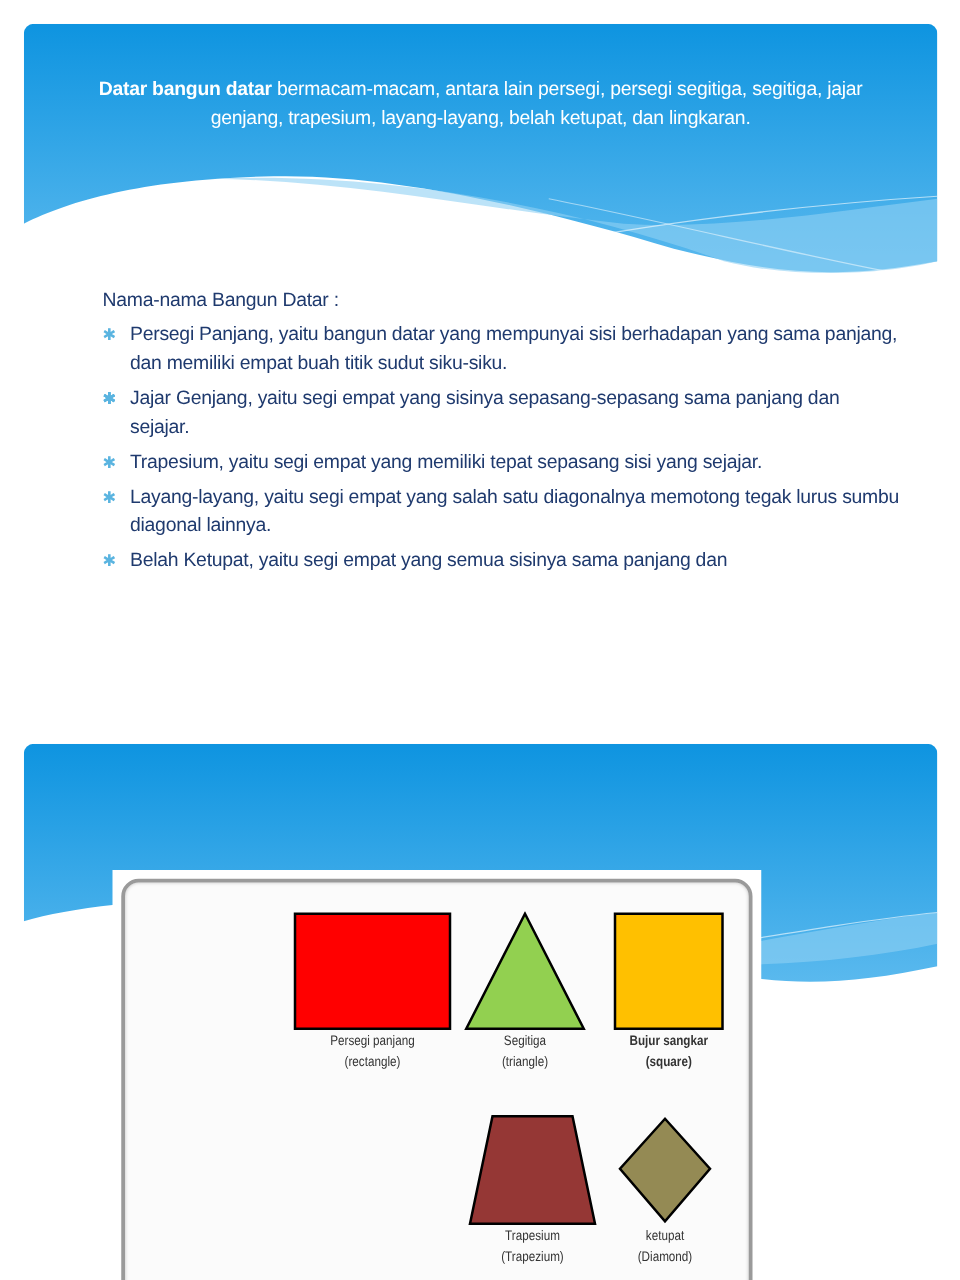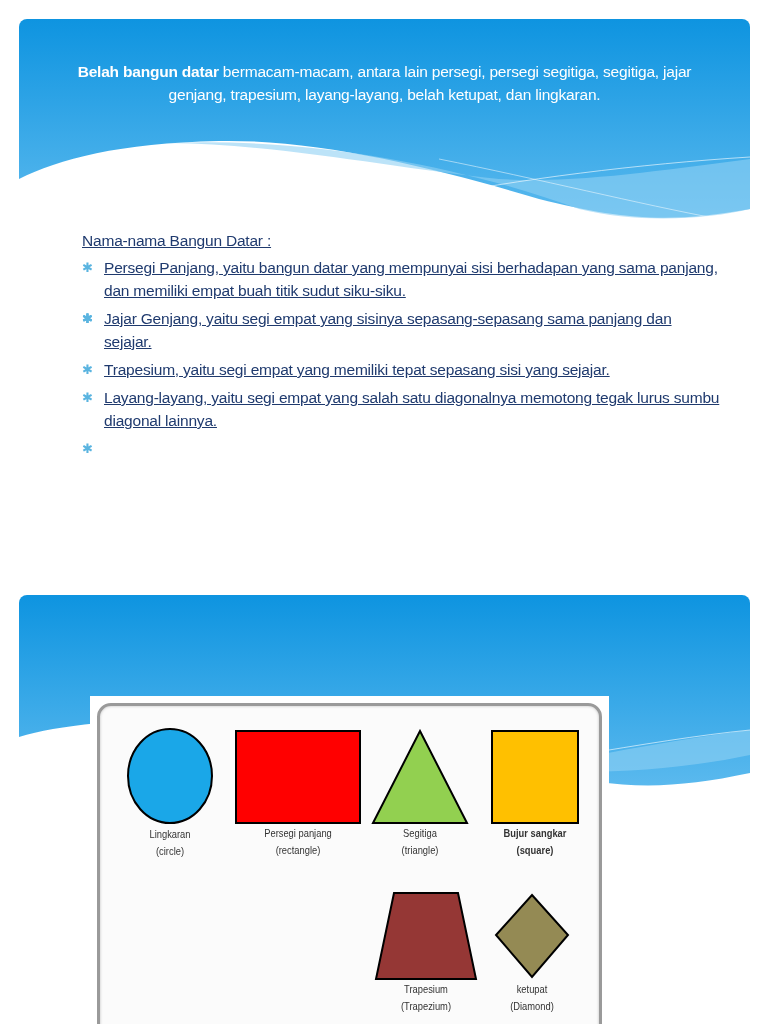--- a/index.html
+++ b/index.html
@@ -15,21 +15,21 @@
 
   .wave-bg { position: absolute; left: 0; top: 0; width: 100%; }
 
   .intro-text {
     position: absolute; left: 30px; right: 30px; top: 41px;
     text-align: center; color: #ffffff; font-size: 15.5px; line-height: 23px;
     letter-spacing: -0.2px;
   }
   .intro-text b { font-weight: bold; }
 
-  .content { position: absolute; left: 63px; top: 211px; width: 640px; color: #1f3a6e; text-decoration: underline; }
+  .content { position: absolute; left: 63px; top: 211px; width: 640px; color: #1f3a6e; }
   .content-heading { font-size: 15.5px; line-height: 22px; margin-bottom: 4px; letter-spacing: -0.2px; }
   .bullets { list-style: none; }
   .bullet { position: relative; padding-left: 22px; font-size: 15.5px; line-height: 23px; margin-bottom: 5px; letter-spacing: -0.2px; }
   .bullet-star { position: absolute; left: 0; top: 0; color: #5ab4e0; font-size: 13px; }
   .clip { position: absolute; left: 0; top: 0; width: 731px; height: 556px; overflow: hidden; }
 
   .figure {
     position: absolute; left: 71px; top: 101px; width: 519px; height: 330px;
     background: #ffffff;
   }
@@ -53,34 +53,34 @@
         <stop offset="1" stop-color="#5ab9ee"></stop>
       </linearGradient>
     </defs>
     <path d="M0 0 H731 V190 C650 205 600 200 520 180 C420 150 300 120 200 122 C100 124 40 140 0 160 Z" fill="url(#g1)"></path>
     <path d="M150 124 C300 118 450 150 560 190 C620 205 690 200 731 190 V140 C650 150 560 165 480 160 C380 150 260 125 150 124 Z" fill="#8fd0f4" opacity="0.6"></path>
     <path d="M400 180 C500 160 620 145 731 138" stroke="#ffffff" stroke-width="1" fill="none" opacity="0.6"></path>
     <path d="M420 140 C520 160 620 185 700 200" stroke="#ffffff" stroke-width="1" fill="none" opacity="0.5"></path>
   </svg>
 
   <p class="intro-text">
-    <b>Belah bangun datar</b><span> bermacam-macam, antara lain persegi, persegi segitiga, segitiga, jajar genjang, trapesium, layang-layang, belah ketupat, dan lingkaran.</span>
+    <b>Datar bangun datar</b><span> bermacam-macam, antara lain persegi, persegi segitiga, segitiga, jajar genjang, trapesium, layang-layang, belah ketupat, dan lingkaran.</span>
   </p>
 
   <div class="clip">
     <div class="content" style="left:63px; top:211px;">
       <div class="content-heading">Nama-nama Bangun Datar :</div>
       <ul class="bullets">
         <li class="bullet"><span class="bullet-star">✱</span><span>Persegi Panjang, yaitu bangun datar yang mempunyai sisi berhadapan yang sama panjang, dan memiliki empat buah titik sudut siku-siku.</span></li>
         <li class="bullet"><span class="bullet-star">✱</span></li>
         <li class="bullet"><span class="bullet-star">✱</span></li>
         <li class="bullet"><span class="bullet-star">✱</span><span>Jajar Genjang, yaitu segi empat yang sisinya sepasang-sepasang sama panjang dan sejajar.</span></li>
         <li class="bullet"><span class="bullet-star">✱</span><span>Trapesium, yaitu segi empat yang memiliki tepat sepasang sisi yang sejajar.</span></li>
         <li class="bullet"><span class="bullet-star">✱</span><span>Layang-layang, yaitu segi empat yang salah satu diagonalnya memotong tegak lurus sumbu diagonal lainnya.</span></li>
-        <li class="bullet"><span class="bullet-star">✱</span></li>
+        <li class="bullet"><span class="bullet-star">✱</span><span>Belah Ketupat, yaitu segi empat yang semua sisinya sama panjang dan</span></li>
       </ul>
     </div>
   </div>
 </div>
 
 <div class="slide slide-2">
   <svg class="wave-bg" width="731" height="210" viewBox="0 0 731 210">
     <defs>
       <linearGradient id="g2" x1="0" y1="0" x2="0" y2="1">
         <stop offset="0" stop-color="#0e94e0"></stop>
@@ -88,27 +88,20 @@
       </linearGradient>
     </defs>
     <path d="M0 0 H731 V178 C650 195 600 195 520 175 C420 150 300 120 200 122 C100 124 40 130 0 142 Z" fill="url(#g2)"></path>
     <path d="M500 175 C580 180 660 175 731 160 V135 C650 145 580 160 500 175 Z" fill="#8fd0f4" opacity="0.6"></path>
     <path d="M560 160 C620 150 680 140 731 135" stroke="#ffffff" stroke-width="1" fill="none" opacity="0.6"></path>
   </svg>
 
   <div class="figure">
     <div class="figure-frame"></div>
 
-    <div class="shape-cell" style="left:30px; top:30px; width:100px;">
-      <svg width="90" height="100">
-          <ellipse cx="45" cy="50" rx="42" ry="47" stroke="#000" stroke-width="2" fill="#1aa7e8"></ellipse>
-        </svg>
-      <span class="shape-label">Lingkaran</span>
-      <span class="shape-label">(circle)</span>
-    </div>
     <div class="shape-cell" style="left:143px; top:33px; width:130px;">
       <svg width="128" height="96">
           <rect x="2" y="2" width="124" height="92" stroke="#000" stroke-width="2" fill="#ff0000"></rect>
         </svg>
       <span class="shape-label">Persegi panjang</span>
       <span class="shape-label">(rectangle)</span>
     </div>
     <div class="shape-cell" style="left:280px; top:33px; width:100px;">
       <svg width="100" height="96">
           <polygon points="50,2 97,94 3,94" stroke="#000" stroke-width="2" fill="#92d050"></polygon>

